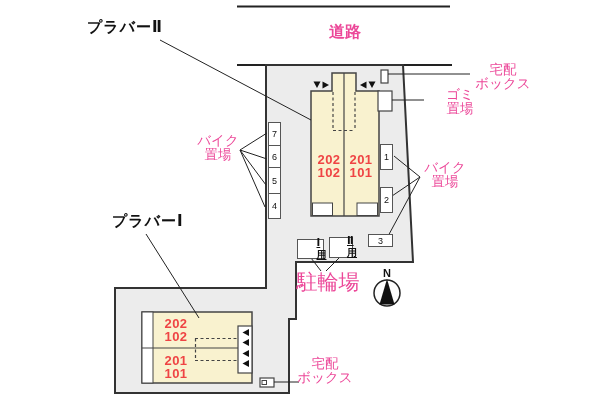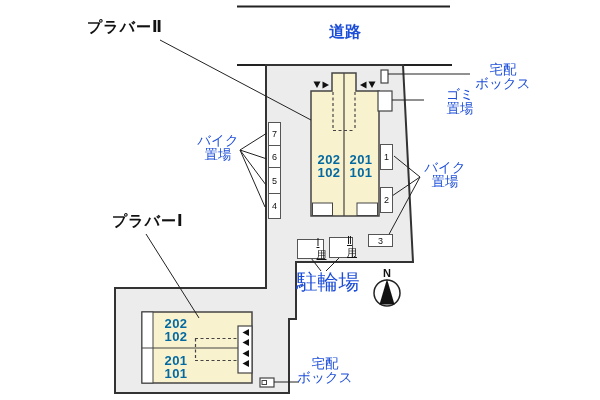--- a/index.html
+++ b/index.html
@@ -6,28 +6,28 @@
     --site-fill:#ececec;
     --building-fill:#f9f2cf;
     --line:#333333;
   }
   html,body{margin:0;padding:0;background:#fff;}
   #canvas{
     position:relative;width:600px;height:400px;background:#ffffff;overflow:hidden;
     font-family:"Liberation Sans","DejaVu Sans",sans-serif;color:#111;
   }
   #plan-svg{position:absolute;left:0;top:0;}
-  .lbl{position:absolute;color:#1d4ed8;font-size:13.5px;line-height:14px;
+  .lbl{position:absolute;color:#ec4899;font-size:13.5px;line-height:14px;
        text-align:center;transform:translateX(-50%);white-space:nowrap;font-weight:500;}
   .bname{position:absolute;font-weight:700;font-size:15px;color:#111;white-space:nowrap;letter-spacing:1px;}
-  .unit{position:absolute;font-size:13px;line-height:13px;font-weight:600;color:#0369a1;
+  .unit{position:absolute;font-size:13px;line-height:13px;font-weight:600;color:#ef4444;
         text-align:center;transform:translateX(-50%);letter-spacing:0.5px;}
   .sbox{position:absolute;box-sizing:border-box;background:#fff;border:1px solid #555;
         display:flex;align-items:center;justify-content:center;font-size:9px;color:#111;}
-  .ubox{font-size:10px;font-weight:400;padding-left:22px;}
+  .ubox{font-size:10px;font-weight:700;padding-left:22px;}
   .ubox span{text-decoration:underline;}
   .north{position:absolute;transform:translateX(-50%);font-weight:700;font-size:11px;color:#111;}
   .parking{font-size:21px;font-weight:400;}
 </style>
 </head>
 <body>
 
 <div id="canvas">
 
   <svg id="plan-svg" width="600" height="400" viewBox="0 0 600 400">

